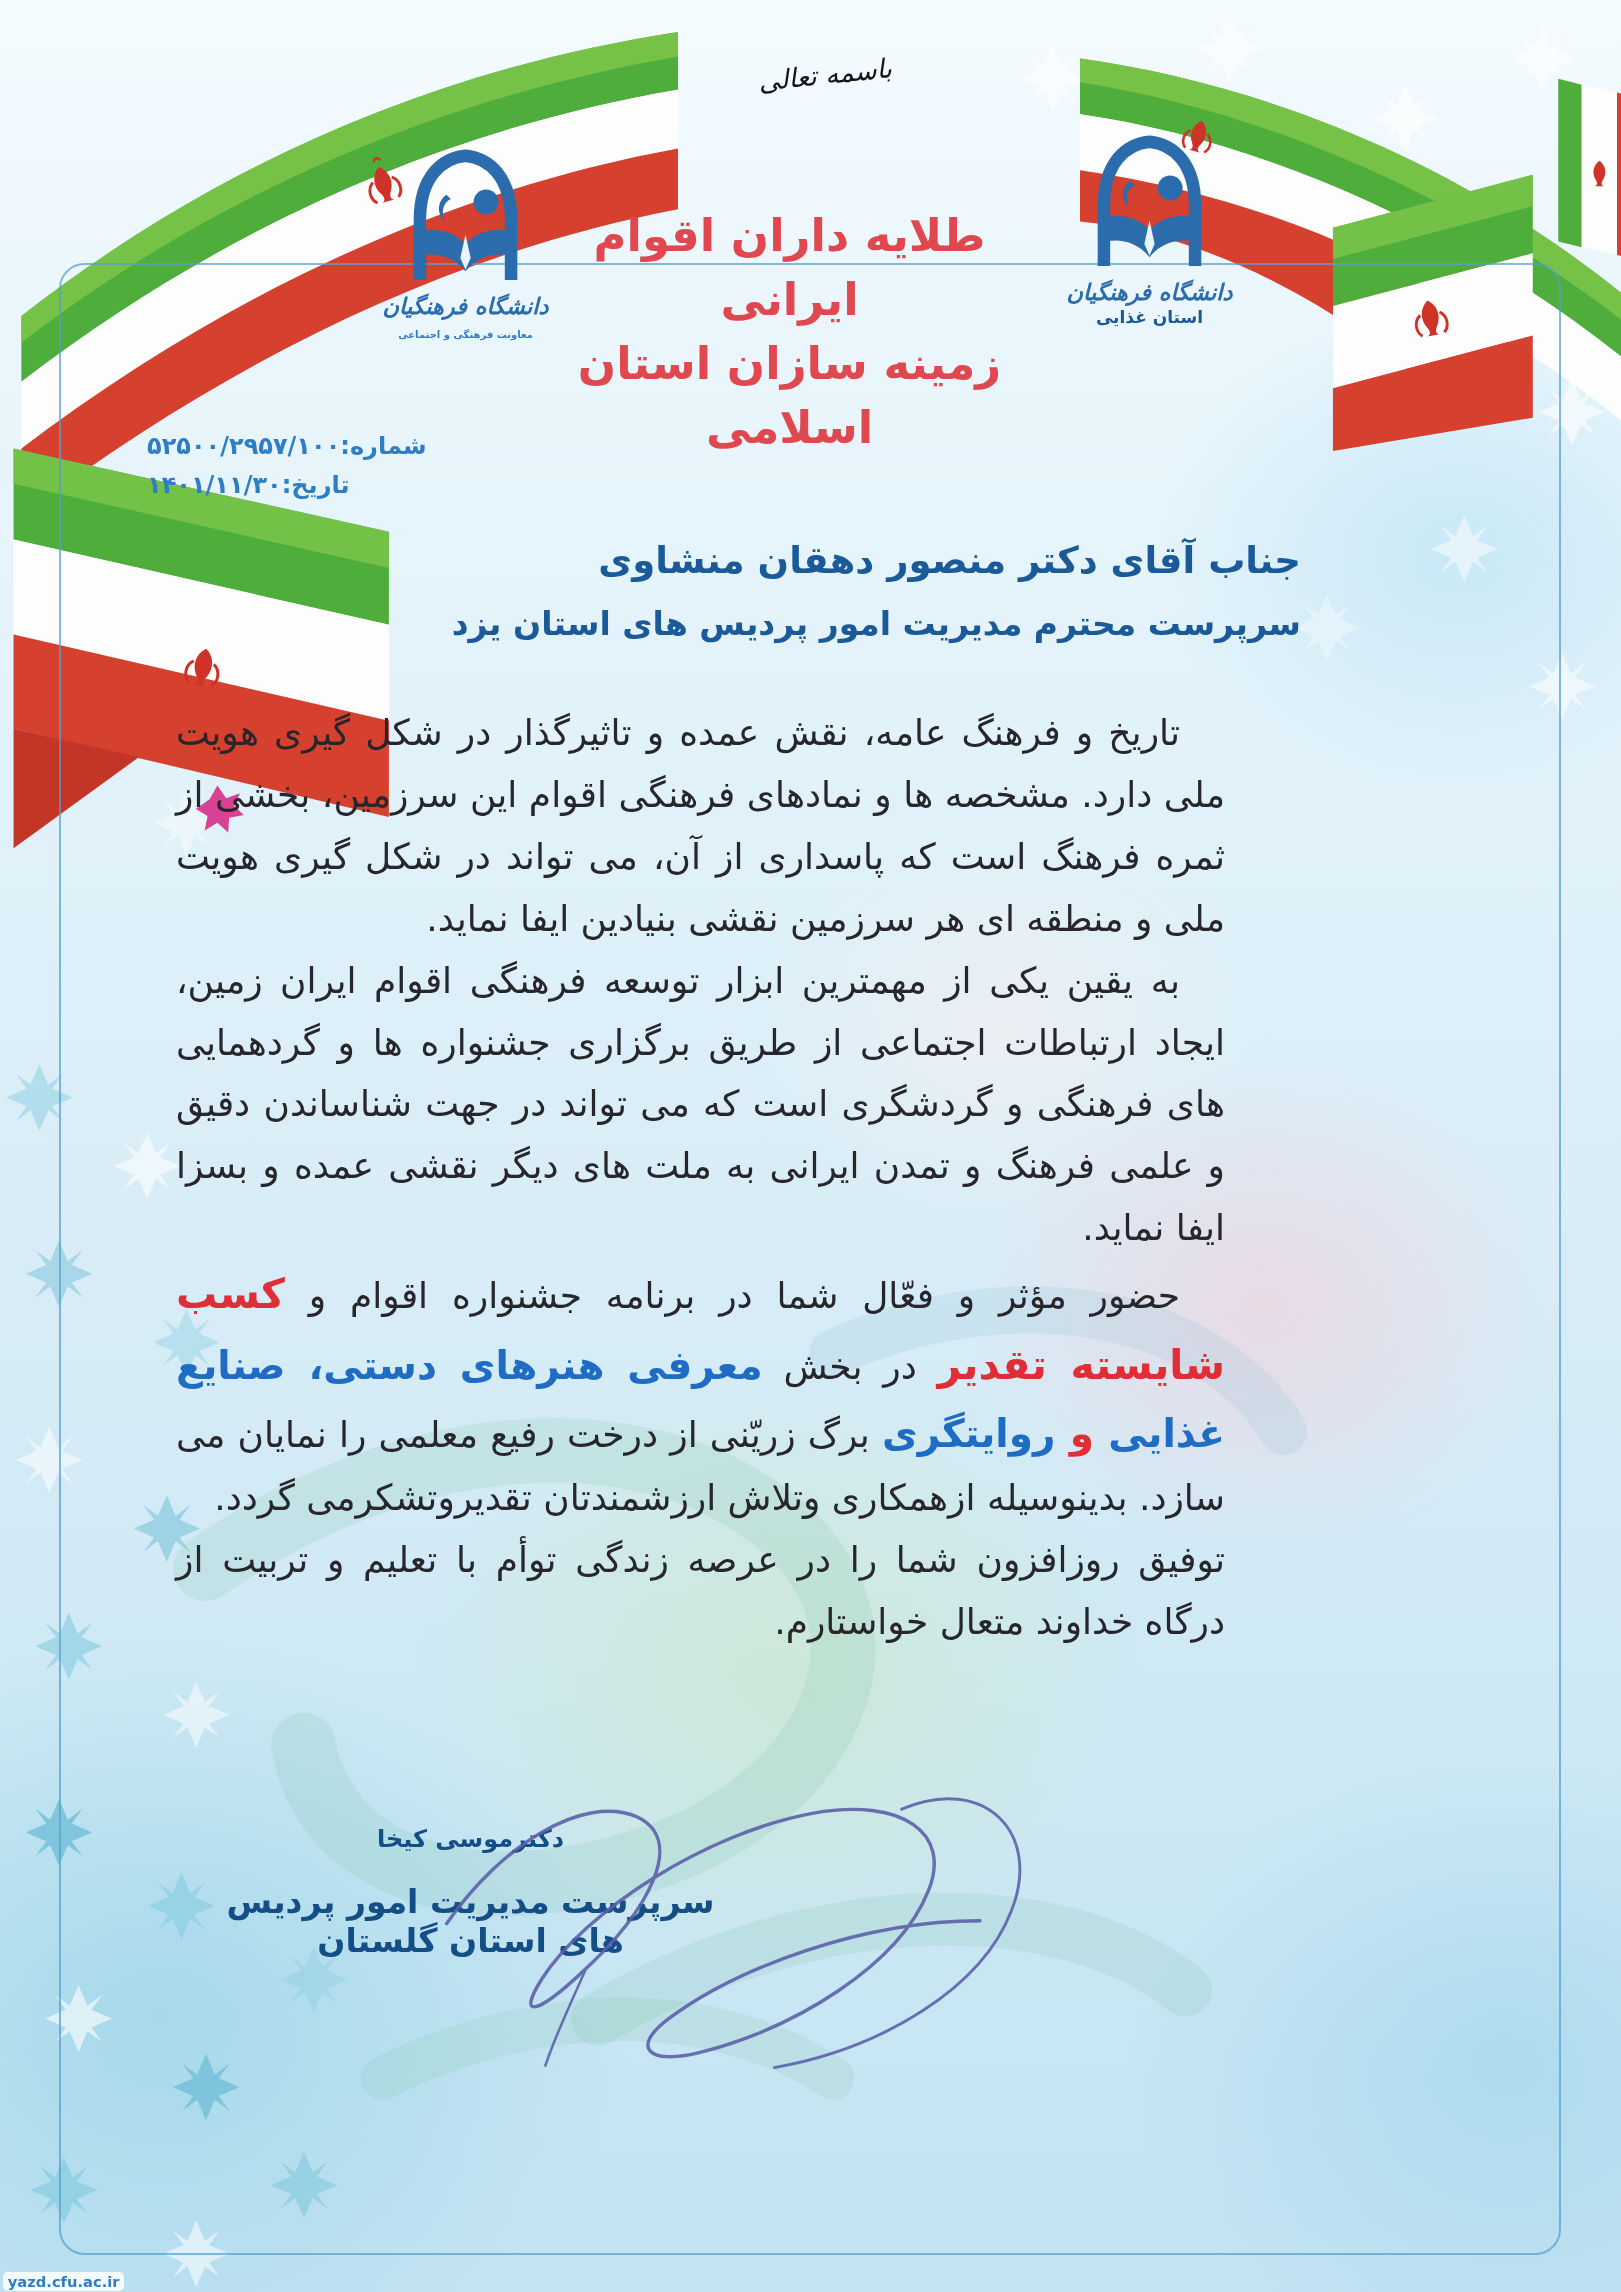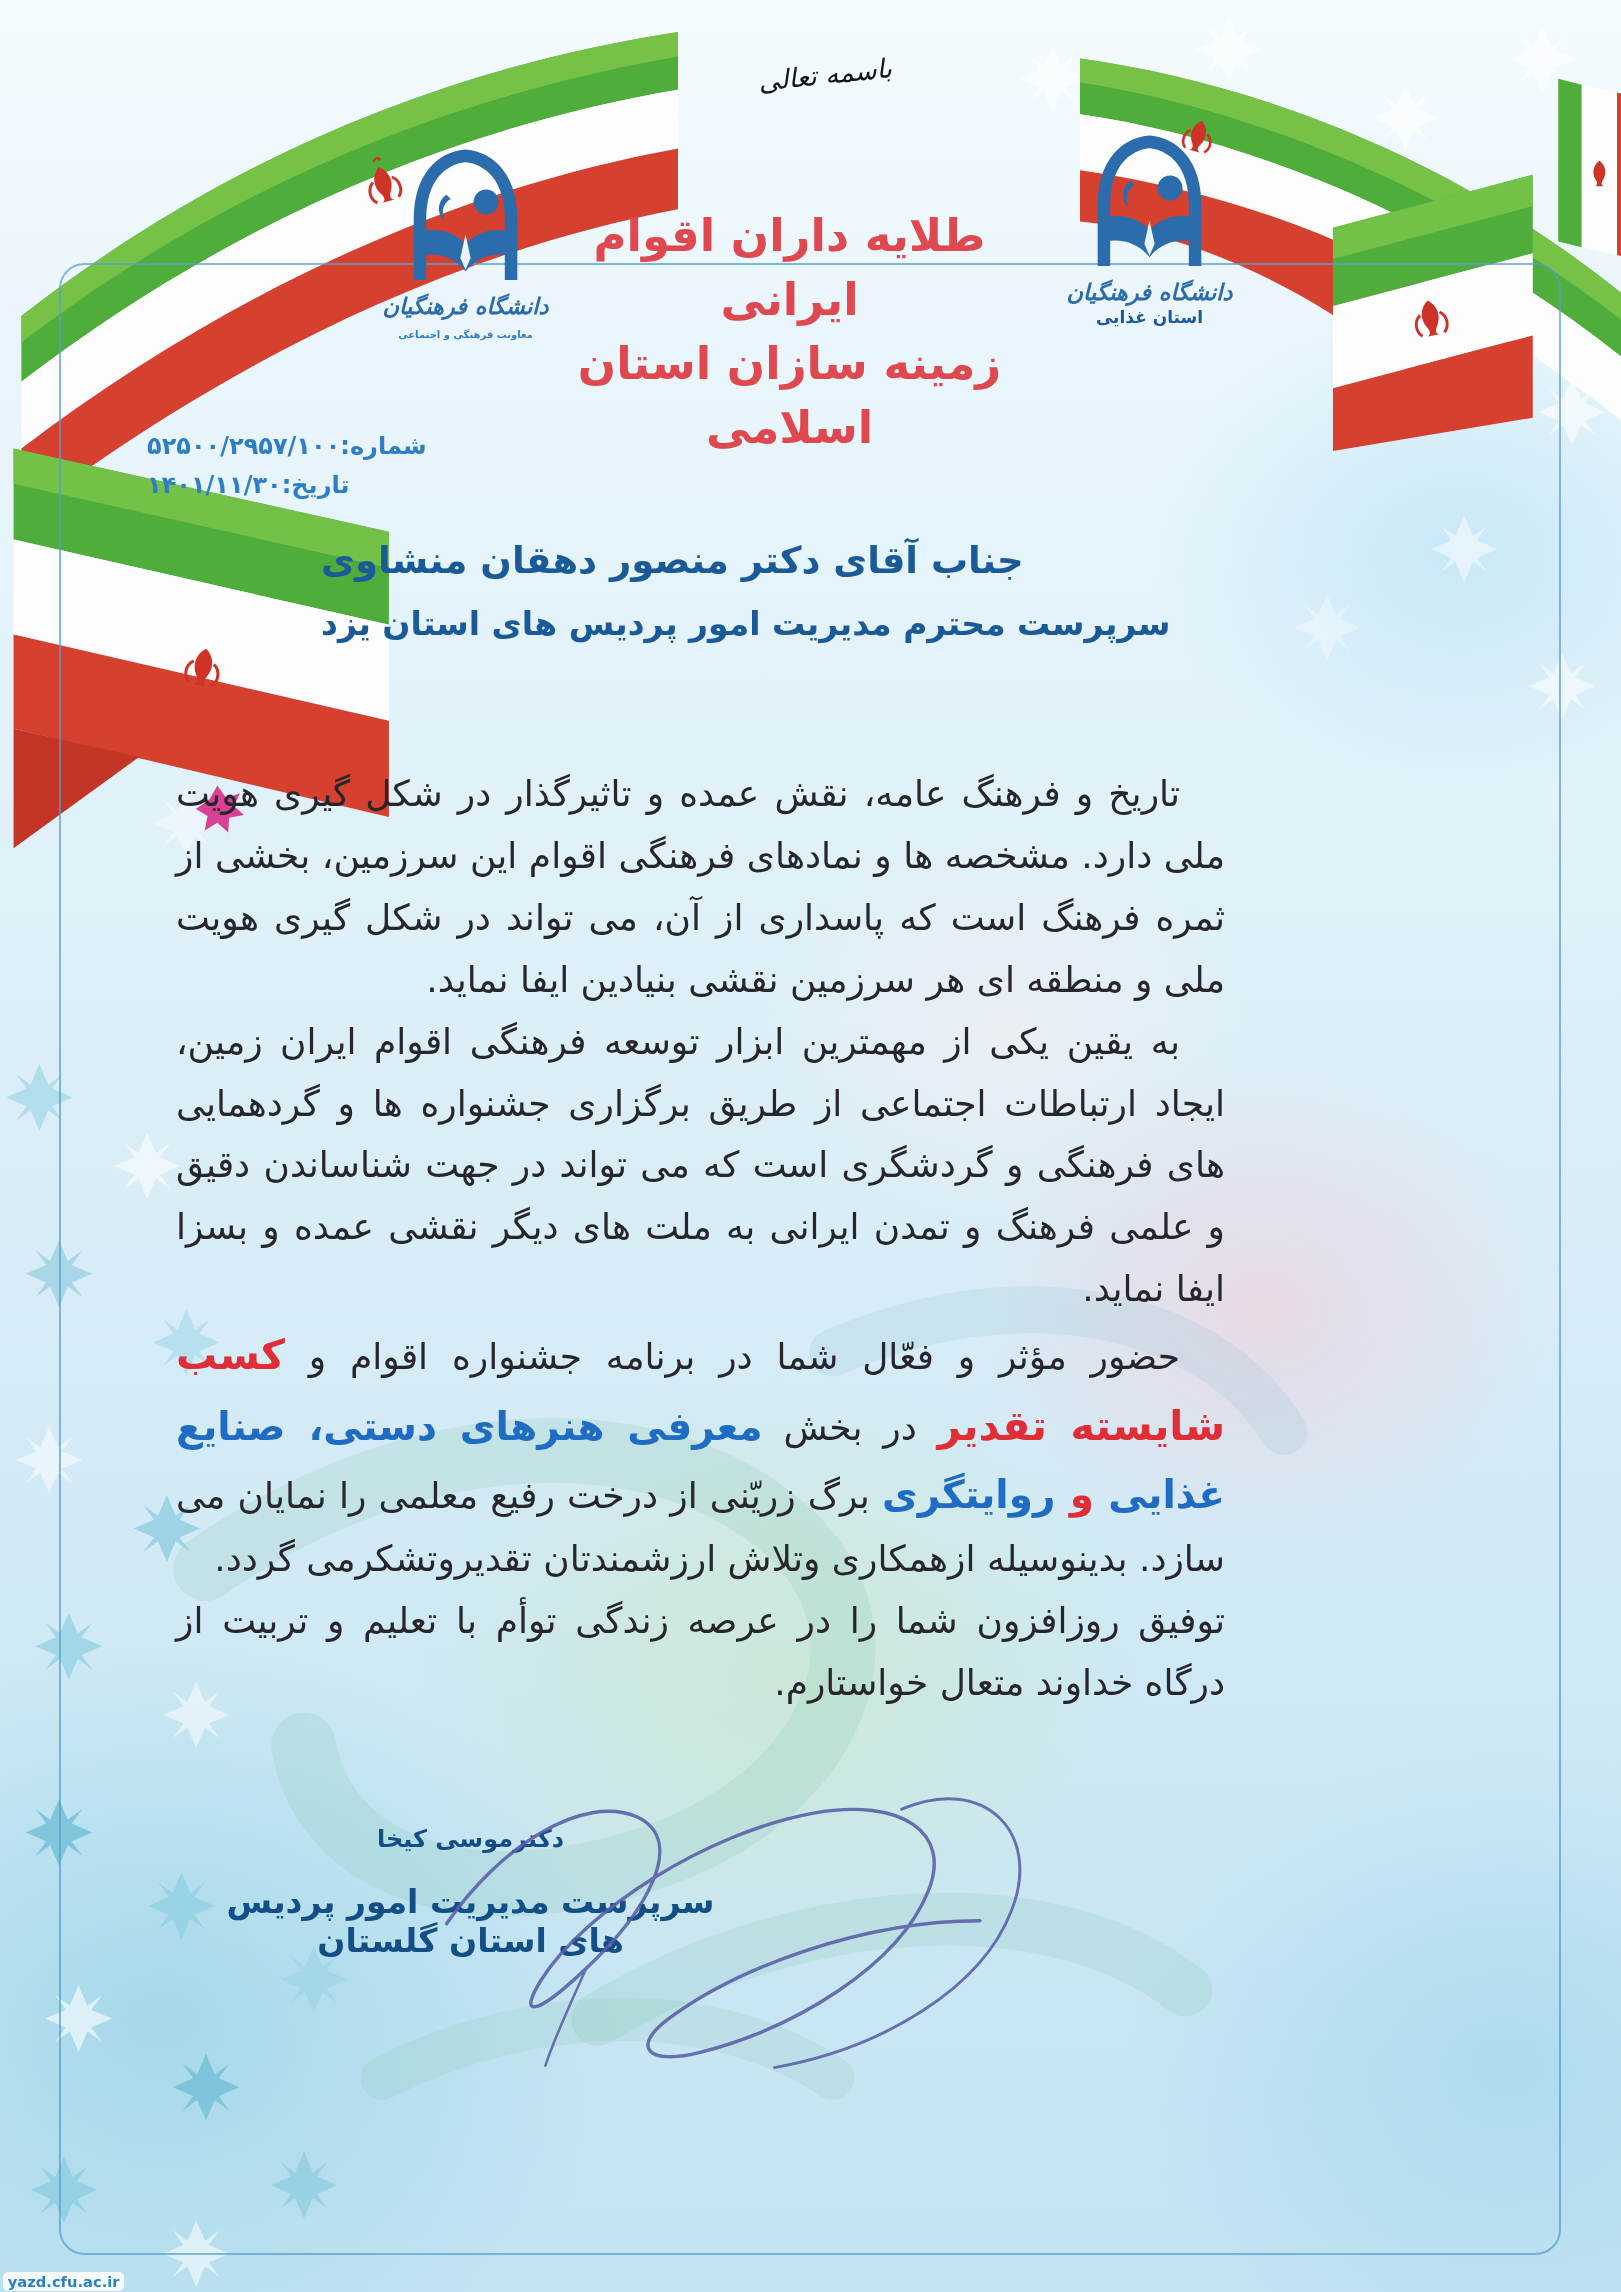--- a/index.html
+++ b/index.html
@@ -42,26 +42,26 @@
   .logo-name{font-size:22.5px;font-weight:bold;font-style:italic;color:#2b6cad;direction:rtl;margin-top:2px;}
   .logo-sub-left{font-size:10px;font-weight:bold;color:#2f7ec5;direction:rtl;margin-top:10px;}
   .logo-sub-right{font-size:17px;font-weight:bold;color:#1a5a99;direction:rtl;margin-top:2px;}
   .meta{
     position:absolute;left:147px;top:427px;width:431px;
     direction:rtl;text-align:left;
     font-size:24px;font-weight:bold;color:#2f7ec5;line-height:1.62;
   }
   .addressee{
     position:absolute;left:321px;top:539px;width:980px;
-    text-align:left;direction:rtl;color:#1a5a99;
+    text-align:right;direction:rtl;color:#1a5a99;
   }
   .addressee .l1{font-size:37px;font-weight:bold;margin:0 0 21.6px 0;}
   .addressee .l2{font-size:33px;font-weight:bold;margin:0;}
   .body-text{
-    position:absolute;left:176px;top:763px;width:1049px;
+    position:absolute;left:176px;top:702px;width:1049px;
     direction:rtl;text-align:justify;
     font-size:36px;line-height:1.72;color:#26262c;
   }
   .body-text p{margin:0;}
   .body-text p.indent{text-indent:45px;}
   .hl-red{color:#e02e36;font-weight:bold;font-size:41px;}
   .hl-blue{color:#1f6cc4;font-weight:bold;font-size:39px;}
   .hl-red-sm{color:#e02e36;font-weight:bold;font-size:39px;}
   .signature{
     position:absolute;left:211px;top:1825px;width:519px;

